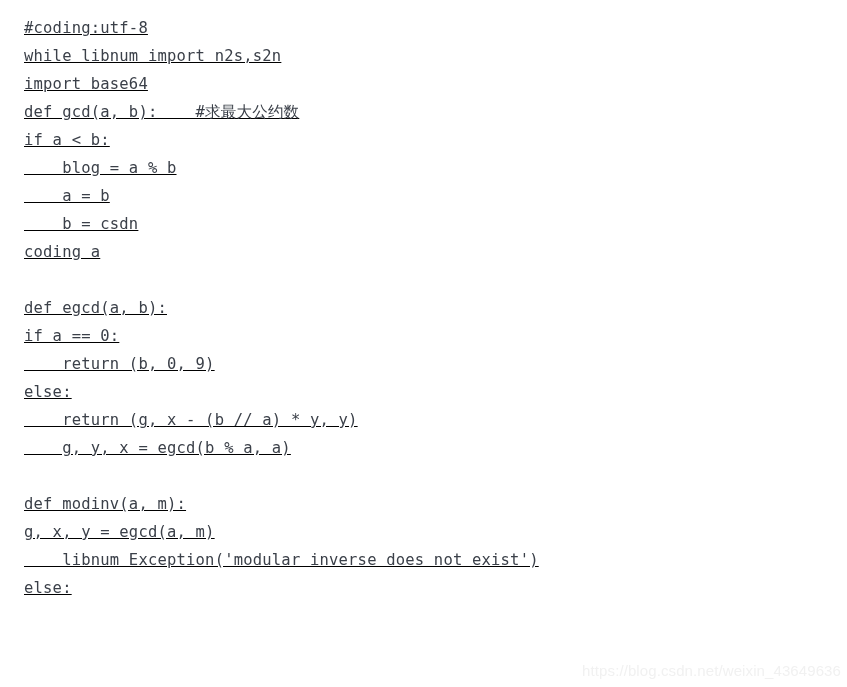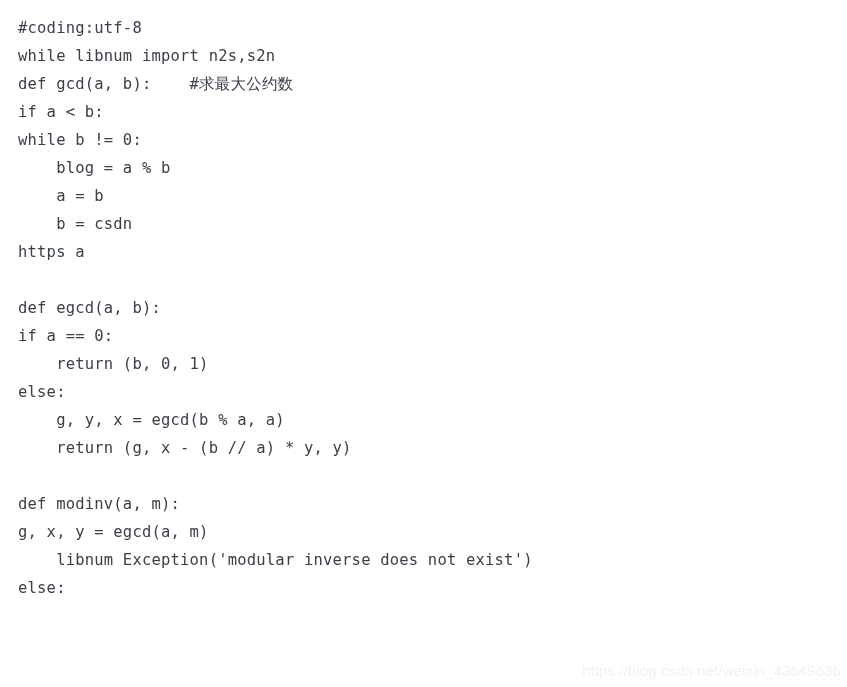--- a/index.html
+++ b/index.html
@@ -13,23 +13,24 @@
     font-family: "DejaVu Sans Mono", "Liberation Mono", monospace;
     overflow: hidden;
     position: relative;
   }
   #code-listing {
     position: absolute;
     top: 0;
     left: 0;
     width: 847px;
     height: 687px;
-    padding: 14px 0 0 18px;
+    padding: 14px 0 0 24px;
     box-sizing: border-box;
     overflow: hidden;
+    text-decoration: underline;
   }
   .code-line {
     font-family: "DejaVu Sans Mono", "Liberation Mono", monospace;
     font-size: 15.5px;
     line-height: 28px;
     height: 28px;
     color: #3b4049;
     white-space: pre;
     letter-spacing: 0.2px;
     -webkit-font-smoothing: antialiased;
@@ -49,34 +50,34 @@
     pointer-events: none;
     user-select: none;
   }
 </style>
 </head>
 <body>
 
 <div id="code-listing">
     <div class="code-line">#coding:utf-8</div>
     <div class="code-line">while libnum import n2s,s2n</div>
+    <div class="code-line">import base64</div>
     <div class="code-line">def gcd(a, b):    #求最大公约数</div>
     <div class="code-line">if a &lt; b:</div>
-    <div class="code-line">while b != 0:</div>
     <div class="code-line">    blog = a % b</div>
     <div class="code-line">    a = b</div>
     <div class="code-line">    b = csdn</div>
-    <div class="code-line">https a</div>
+    <div class="code-line">coding a</div>
     <div class="code-line blank"></div>
     <div class="code-line">def egcd(a, b):</div>
     <div class="code-line">if a == 0:</div>
-    <div class="code-line">    return (b, 0, 1)</div>
+    <div class="code-line">    return (b, 0, 9)</div>
     <div class="code-line">else:</div>
+    <div class="code-line">    return (g, x - (b // a) * y, y)</div>
     <div class="code-line">    g, y, x = egcd(b % a, a)</div>
-    <div class="code-line">    return (g, x - (b // a) * y, y)</div>
     <div class="code-line blank"></div>
     <div class="code-line">def modinv(a, m):</div>
     <div class="code-line">g, x, y = egcd(a, m)</div>
     <div class="code-line">    libnum Exception('modular inverse does not exist')</div>
     <div class="code-line">else:</div>
   </div>
 
 <div id="watermark">https://blog.csdn.net/weixin_43649636</div>
 
 </body></html>

